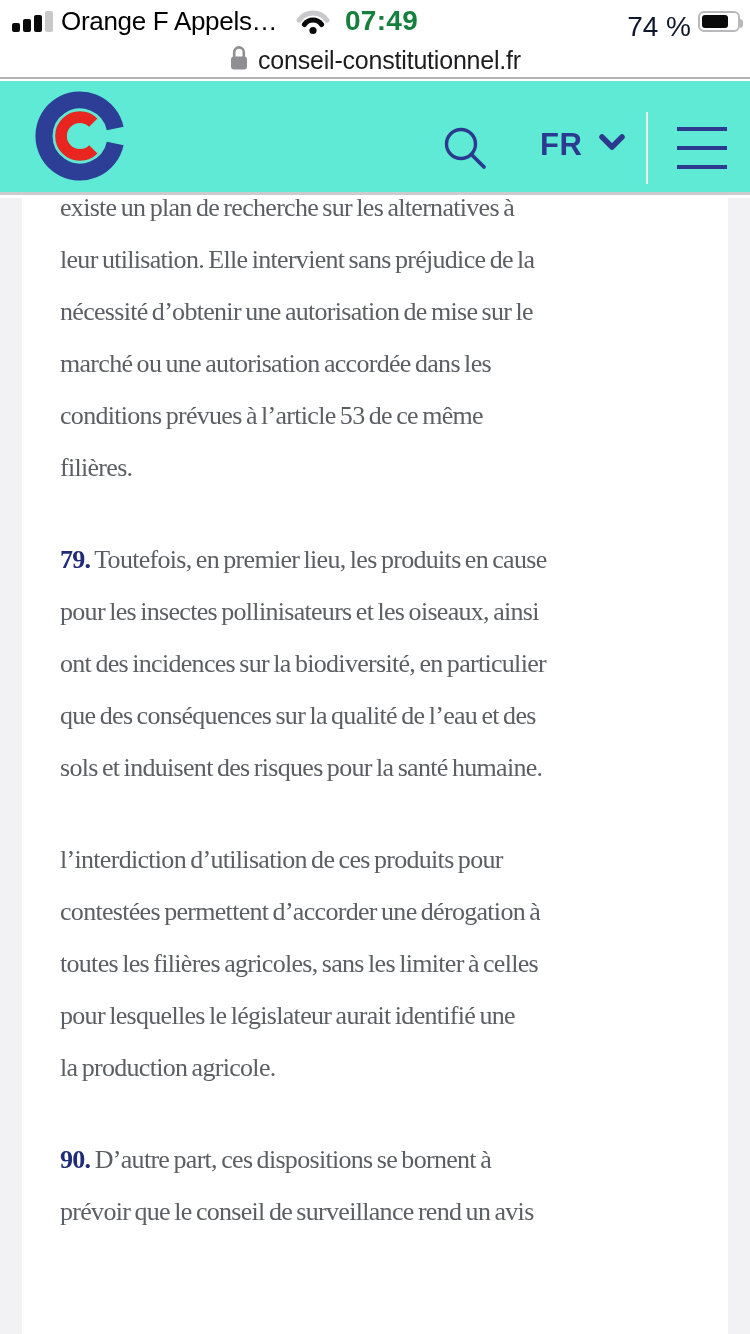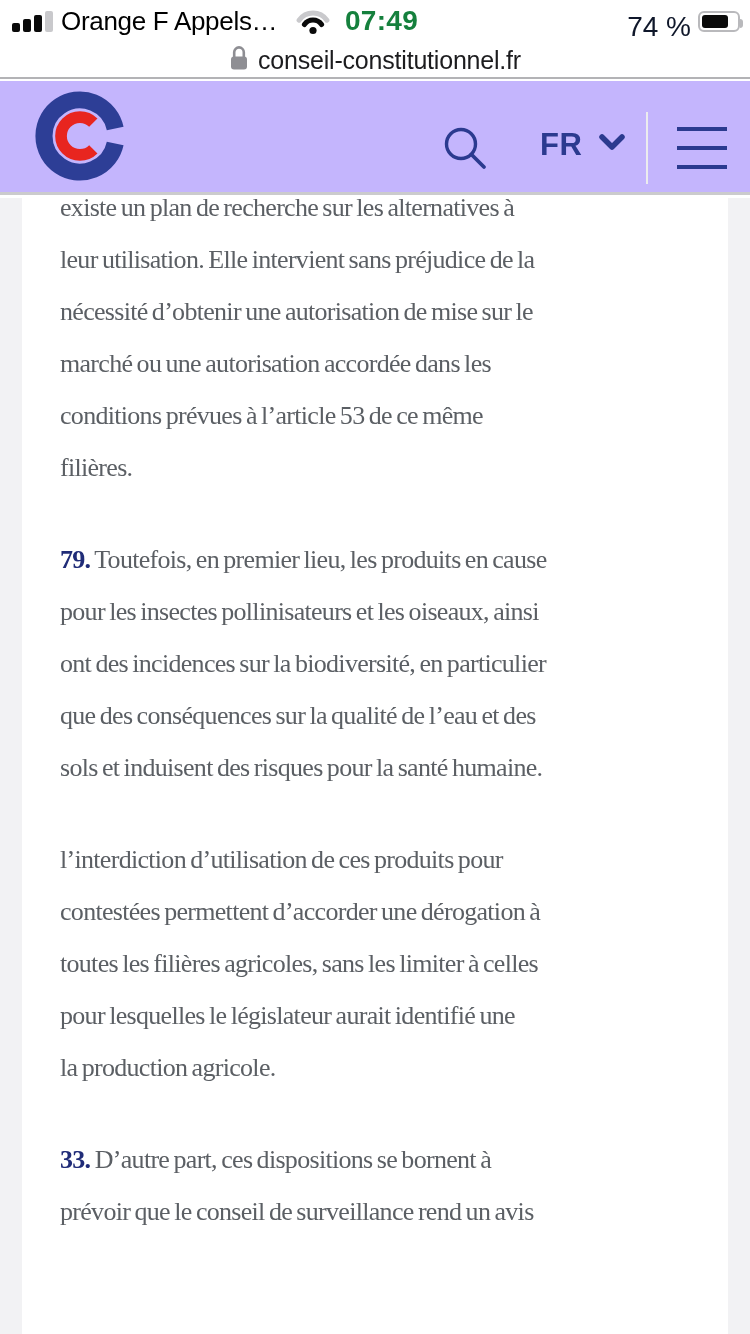--- a/index.html
+++ b/index.html
@@ -74,21 +74,21 @@
     top: 42px; left: 0; right: 0; height: 36px;
     display: flex; align-items: center; justify-content: center; gap: 9px;
   }
   .url-domain { font-size: 25px; color: #1c1c1e; letter-spacing: -0.2px; }
 
   
   .site-header {
     position: absolute;
     top: 81px; left: 0; right: 0;
     height: 114px;
-    background: #c4b5fd;
+    background: #5eead4;
     border-bottom: 3px solid #cbcbcd;
     z-index: 10;
   }
   .logo-link { position: absolute; left: 35px; top: 10px; width: 90px; height: 90px; display: block; }
   .search-button { position: absolute; left: 441px; top: 43px; width: 48px; height: 48px; background: none; border: none; cursor: pointer; }
   .lang-selector {
     position: absolute; left: 540px; top: 46px;
     display: flex; align-items: center; gap: 16px; cursor: pointer;
   }
   .lang-label {
@@ -235,20 +235,20 @@
             <div class="line">sols et induisent des risques pour la santé humaine.</div>
           </div>
           <div class="para">
             <div class="line">l’interdiction d’utilisation de ces produits pour</div>
             <div class="line">contestées permettent d’accorder une dérogation à</div>
             <div class="line">toutes les filières agricoles, sans les limiter à celles</div>
             <div class="line">pour lesquelles le législateur aurait identifié une</div>
             <div class="line">la production agricole.</div>
           </div>
           <div class="para">
-            <div class="line"><b class="para-num">33.</b> D’autre part, ces dispositions se bornent à</div>
+            <div class="line"><b class="para-num">90.</b> D’autre part, ces dispositions se bornent à</div>
             <div class="line">prévoir que le conseil de surveillance rend un avis</div>
           </div>
         </div>
     </div>
   </div>
 
 </div>
 
 </body></html>

